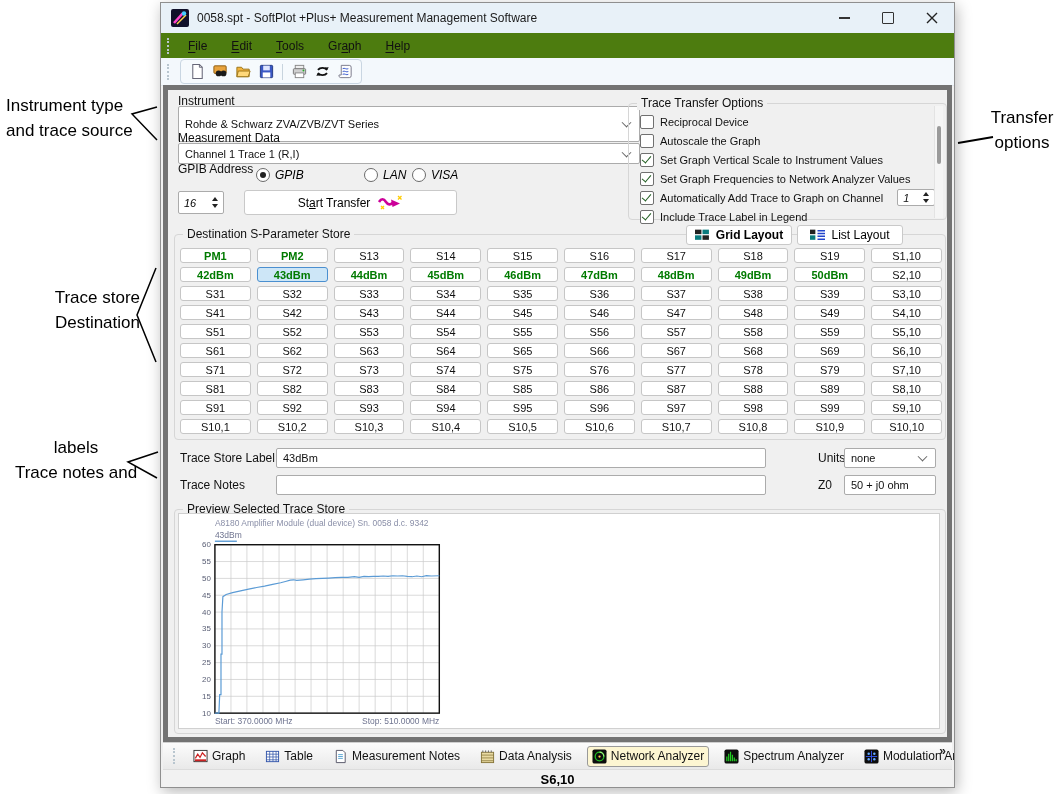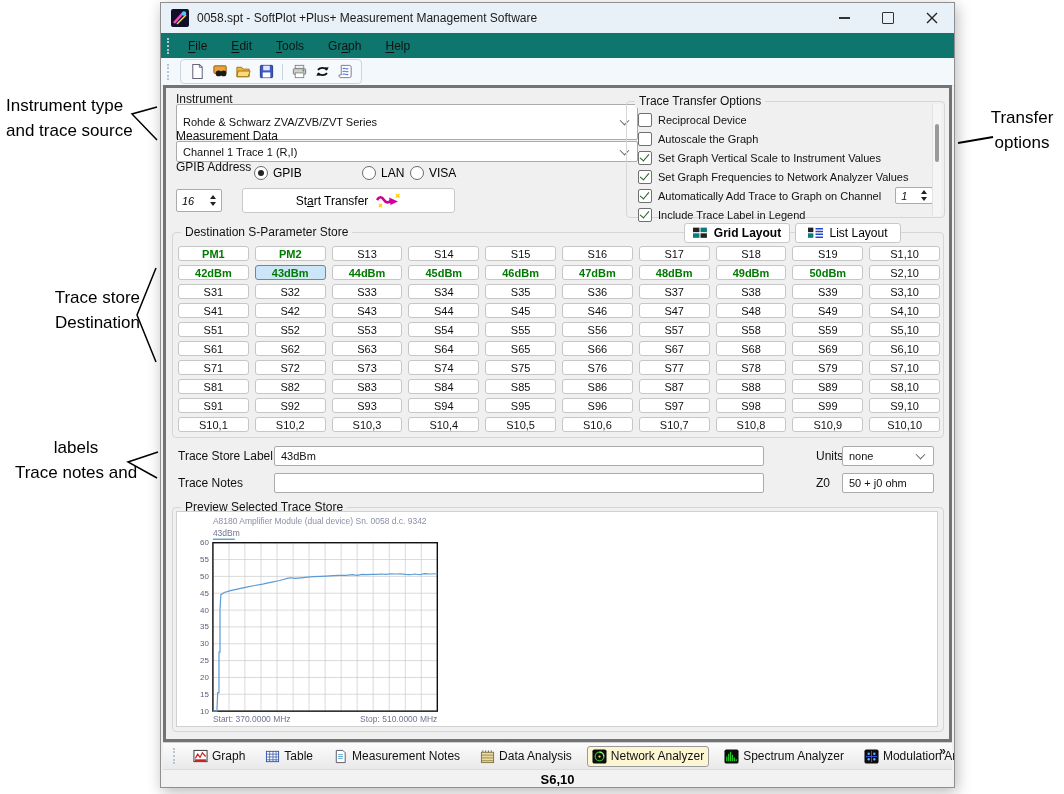--- a/index.html
+++ b/index.html
@@ -18,48 +18,48 @@
   .window{position:absolute;left:160px;top:2px;width:793px;height:784px;background:#f0f0f0;
     border:1px solid #8f8f8f;border-radius:0;box-shadow:2px 4px 14px rgba(0,0,0,.28);overflow:hidden;}
   .titlebar{position:absolute;left:0;top:0;right:0;height:30px;background:#e8f1f8;display:flex;align-items:center;}
   .appicon{width:18px;height:18px;margin-left:10px;flex:none;}
   .titletext{font-size:12px;color:#1a1a1a;margin-left:8px;flex:1;white-space:nowrap;overflow:hidden;}
   .wincontrols{display:flex;height:100%;}
   .wc{width:44px;display:flex;align-items:center;justify-content:center;color:#222;}
   .min-glyph{width:11px;height:1.5px;background:#333;display:block;}
   .max-glyph{width:10px;height:10px;border:1.4px solid #333;border-radius:1px;display:block;}
 
-  .menubar{position:absolute;left:0;top:30px;right:0;height:25px;background:#0f766e;display:flex;align-items:center;border-bottom:5px solid #701a75;}
+  .menubar{position:absolute;left:0;top:30px;right:0;height:25px;background:#4d7c0f;display:flex;align-items:center;border-bottom:5px solid #701a75;}
   .vgrip{width:4px;height:16px;border-left:2px dotted #b9c6cf;margin:0 5px 0 6px;}
   .menu-items{display:flex;gap:4px;}
   .menu-item{font-size:12px;color:#111;padding:3px 10px;border-radius:3px;}
   .menu-item u{text-underline-offset:2px;}
 
   .toolbar{position:absolute;left:0;top:55px;right:0;height:27px;background:#f3f8fc;display:flex;align-items:center;border-bottom:1px solid #e2e8ee;}
   .toolgroup{display:flex;align-items:center;gap:3px;border:1px solid #c9d6e2;border-radius:4px;padding:2px 6px;margin-left:2px;background:#f6fafd;}
   .tbtn{width:20px;height:19px;display:flex;align-items:center;justify-content:center;}
   .tbtn svg{width:17px;height:17px;}
   .tsep{width:1px;height:16px;background:#c8d4de;margin:0 3px;}
 
-  .content{position:absolute;left:2px;right:2px;top:82px;height:657px;background:#f0f0f0;border:3px solid #737373;box-sizing:border-box;}
+  .content{position:absolute;left:2px;right:2px;top:82px;height:657px;background:#f0f0f0;border:5px solid #737373;box-sizing:border-box;}
 
   
   .lbl{position:absolute;font-size:12px;color:#111;white-space:nowrap;}
   .field,.select{position:absolute;background:#fff;border:1px solid #ababab;border-radius:2px;font-size:11px;
     display:flex;align-items:center;padding:0 6px;box-sizing:border-box;color:#111;white-space:nowrap;}
   .select::after{content:"";position:absolute;right:9px;top:50%;width:6px;height:6px;
     border-right:1.4px solid #666;border-bottom:1.4px solid #666;transform:translateY(-70%) rotate(45deg);}
   input.field{font-family:inherit;}
   .spinbox{position:absolute;display:flex;align-items:stretch;background:#fff;border:1px solid #ababab;border-radius:2px;box-sizing:border-box;}
   .spin-val{flex:1;display:flex;align-items:center;padding:8px 5px;font-size:11px;font-style:italic;}
   .spin-arrows{display:flex;flex-direction:column;align-items:center;justify-content:center;gap:3px;padding:0 5px;}
   .tri-up{width:0;height:0;border-left:3.5px solid transparent;border-right:3.5px solid transparent;border-bottom:4.5px solid #222;}
   .tri-down{width:0;height:0;border-left:3.5px solid transparent;border-right:3.5px solid transparent;border-top:4.5px solid #222;}
 
-  .radio-row{position:absolute;display:flex;align-items:flex-start;font-size:12px;}
+  .radio-row{position:absolute;display:flex;align-items:flex-start;font-size:12px;font-style:italic;}
   .radio-wrap{display:flex;align-items:center;gap:5px;}
   .radio{width:12px;height:12px;border:1px solid #6a6a6a;border-radius:50%;background:#fff;position:relative;flex:none;}
   .radio.on::after{content:"";position:absolute;left:3px;top:3px;width:6px;height:6px;border-radius:50%;background:#222;}
 
   .checkbox{width:12px;height:12px;border:1px solid #707070;border-radius:2px;background:#fff;position:relative;flex:none;}
   .checkbox.checked::after{content:"";position:absolute;left:3px;top:0.5px;width:4px;height:8px;
     border-right:1.8px solid #215e21;border-bottom:1.8px solid #215e21;transform:rotate(40deg);}
 
   .groupbox{position:absolute;border:1px solid #d6d6d6;border-radius:4px;box-sizing:border-box;}
   .grouplabel{position:absolute;top:-8px;left:8px;background:#f0f0f0;padding:0 4px;font-size:12px;color:#111;white-space:nowrap;}

